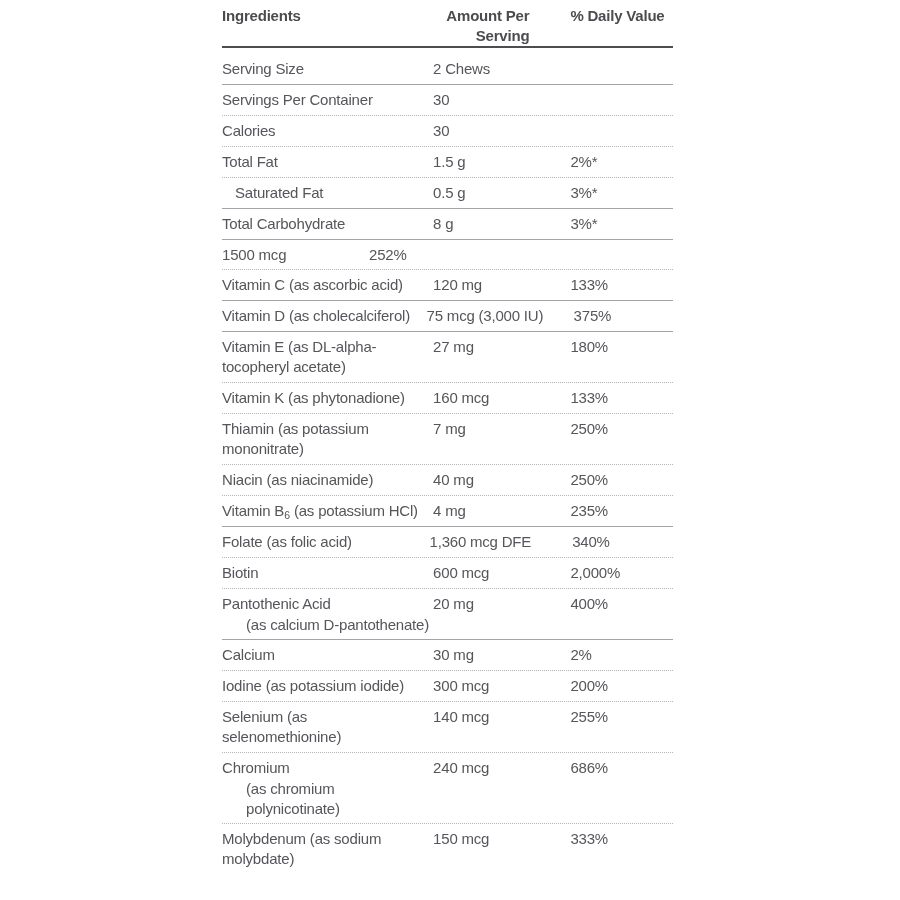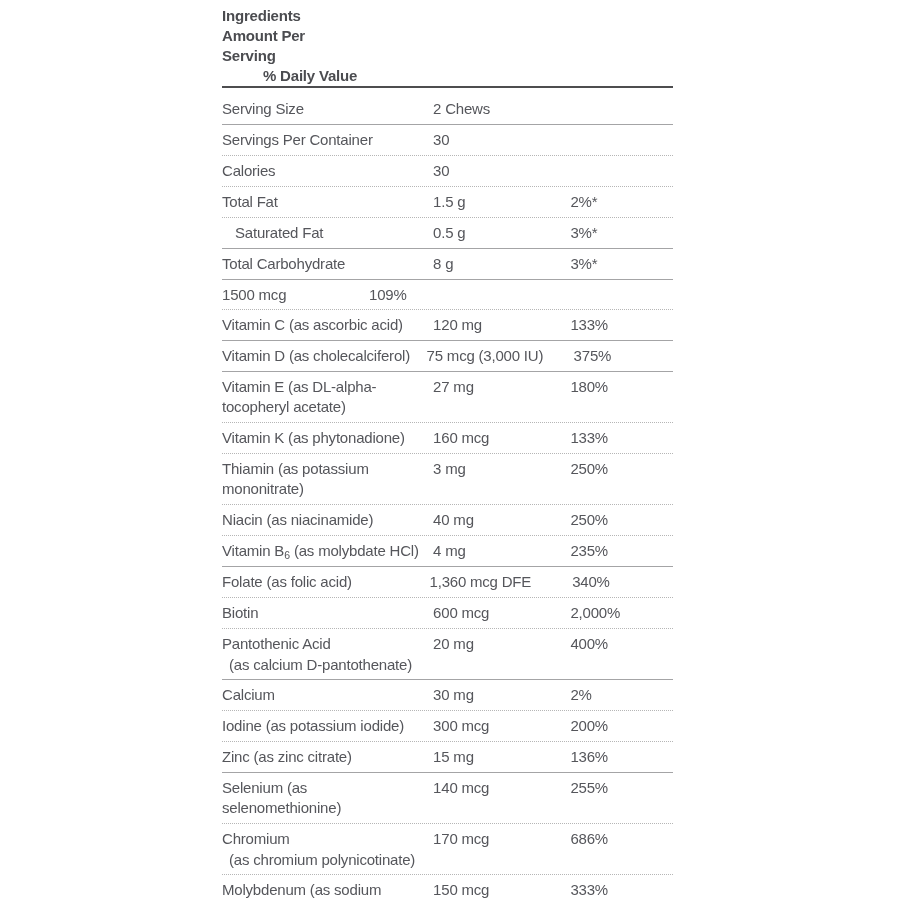--- a/index.html
+++ b/index.html
@@ -10,42 +10,42 @@
   }
   .facts-table{position:absolute;left:222px;top:0;width:451px;}
   .cell{box-sizing:border-box;}
   .cell.c1{width:232px;padding-right:4px;}
   .cell.c2{width:106px;white-space:nowrap;}
   .cell.c3{width:113px;margin-left:41px;}
   .t-header{
     display:flex;align-items:flex-start;
     padding:6px 0 0;min-height:48px;box-sizing:border-box;
     border-bottom:2px solid #4d4d4f;
-    font-weight:700;color:#4b4c50;line-height:20px;flex-direction:column;
+    font-weight:700;color:#4b4c50;line-height:20px;
   }
   .t-body{padding-top:6px;}
   .t-row{
     display:flex;align-items:flex-start;
     padding:5px 0 4px;min-height:30px;box-sizing:border-box;
     line-height:20px;border-bottom:1px dotted #b6b6b6;
   }
   .t-row.solid-sep{border-bottom:1px solid #a4a4a6;}
   .t-row:last-child{border-bottom:none;}
   .t-row.indent .np{padding-left:13px;display:inline-block;}
-  .line2{display:block;margin-left:7px;}
+  .line2{display:block;margin-left:24px;}
   .line2:empty{display:none;}
   .ns{font-size:10.5px;position:relative;top:3px;letter-spacing:0;}
 </style>
 </head>
 <body>
 
 <div class="facts-table">
   <div class="t-header">
     <div class="cell c1">Ingredients</div>
-    <div class="cell c2" style="white-space:normal;">Amount Per Serving</div>
+    <div class="cell c2" style="white-space:normal;text-align:right;">Amount Per Serving</div>
     <div class="cell c3">% Daily Value</div>
   </div>
   <div class="t-body" id="t-body">
       <div class="t-row solid-sep">
     <div class="cell c1"><span class="np">Serving Size</span><span class="ns"></span><span class="no"></span></div>
     <div class="cell c2">2 Chews</div>
     <div class="cell c3"></div>
   </div>
       <div class="t-row">
     <div class="cell c1"><span class="np">Servings Per Container</span><span class="ns"></span><span class="no"></span></div>
@@ -67,21 +67,21 @@
     <div class="cell c2">0.5 g</div>
     <div class="cell c3">3%*</div>
   </div>
       <div class="t-row solid-sep">
     <div class="cell c1"><span class="np">Total Carbohydrate</span><span class="ns"></span><span class="no"></span></div>
     <div class="cell c2">8 g</div>
     <div class="cell c3">3%*</div>
   </div>
       <div class="t-row">
     <div class="cell c2">1500 mcg</div>
-    <div class="cell c3">109%</div>
+    <div class="cell c3">252%</div>
   </div>
       <div class="t-row solid-sep">
     <div class="cell c1"><span class="np">Vitamin C (as ascorbic acid)</span><span class="ns"></span><span class="no"></span></div>
     <div class="cell c2">120 mg</div>
     <div class="cell c3">133%</div>
   </div>
       <div class="t-row solid-sep">
     <div class="cell c1"><span class="np">Vitamin D (as cholecalciferol)</span><span class="ns"></span><span class="no"></span></div>
     <div class="cell c2">75 mcg (3,000 IU)</div>
     <div class="cell c3">375%</div>
@@ -91,30 +91,30 @@
     <div class="cell c2">27 mg</div>
     <div class="cell c3">180%</div>
   </div>
       <div class="t-row">
     <div class="cell c1"><span class="np">Vitamin K (as phytonadione)</span><span class="ns"></span><span class="no"></span></div>
     <div class="cell c2">160 mcg</div>
     <div class="cell c3">133%</div>
   </div>
       <div class="t-row">
     <div class="cell c1"><span class="np">Thiamin (as potassium mononitrate)</span><span class="ns"></span><span class="no"></span></div>
-    <div class="cell c2">3 mg</div>
+    <div class="cell c2">7 mg</div>
     <div class="cell c3">250%</div>
   </div>
       <div class="t-row">
     <div class="cell c1"><span class="np">Niacin (as niacinamide)</span><span class="ns"></span><span class="no"></span></div>
     <div class="cell c2">40 mg</div>
     <div class="cell c3">250%</div>
   </div>
       <div class="t-row solid-sep">
-    <div class="cell c1"><span class="np">Vitamin B</span><span class="ns">6</span><span class="no"> (as molybdate HCl)</span></div>
+    <div class="cell c1"><span class="np">Vitamin B</span><span class="ns">6</span><span class="no"> (as potassium HCl)</span></div>
     <div class="cell c2">4 mg</div>
     <div class="cell c3">235%</div>
   </div>
       <div class="t-row">
     <div class="cell c1"><span class="np">Folate (as folic acid)</span><span class="ns"></span><span class="no"></span></div>
     <div class="cell c2">1,360 mcg DFE</div>
     <div class="cell c3">340%</div>
   </div>
       <div class="t-row">
     <div class="cell c1"><span class="np">Biotin</span><span class="ns"></span><span class="no"></span></div>
@@ -129,33 +129,28 @@
       <div class="t-row">
     <div class="cell c1"><span class="np">Calcium</span><span class="ns"></span><span class="no"></span></div>
     <div class="cell c2">30 mg</div>
     <div class="cell c3">2%</div>
   </div>
       <div class="t-row">
     <div class="cell c1"><span class="np">Iodine (as potassium iodide)</span><span class="ns"></span><span class="no"></span></div>
     <div class="cell c2">300 mcg</div>
     <div class="cell c3">200%</div>
   </div>
-      <div class="t-row solid-sep">
-    <div class="cell c1"><span class="np">Zinc (as zinc citrate)</span><span class="ns"></span><span class="no"></span></div>
-    <div class="cell c2">15 mg</div>
-    <div class="cell c3">136%</div>
-  </div>
       <div class="t-row">
     <div class="cell c1"><span class="np">Selenium (as selenomethionine)</span><span class="ns"></span><span class="no"></span></div>
     <div class="cell c2">140 mcg</div>
     <div class="cell c3">255%</div>
   </div>
       <div class="t-row">
     <div class="cell c1"><span class="np">Chromium</span><span class="ns"></span><span class="no"></span><span class="line2">(as chromium polynicotinate)</span></div>
-    <div class="cell c2">170 mcg</div>
+    <div class="cell c2">240 mcg</div>
     <div class="cell c3">686%</div>
   </div>
       <div class="t-row">
     <div class="cell c1"><span class="np">Molybdenum (as sodium molybdate)</span><span class="ns"></span><span class="no"></span></div>
     <div class="cell c2">150 mcg</div>
     <div class="cell c3">333%</div>
   </div>
     </div>
 </div>
 

